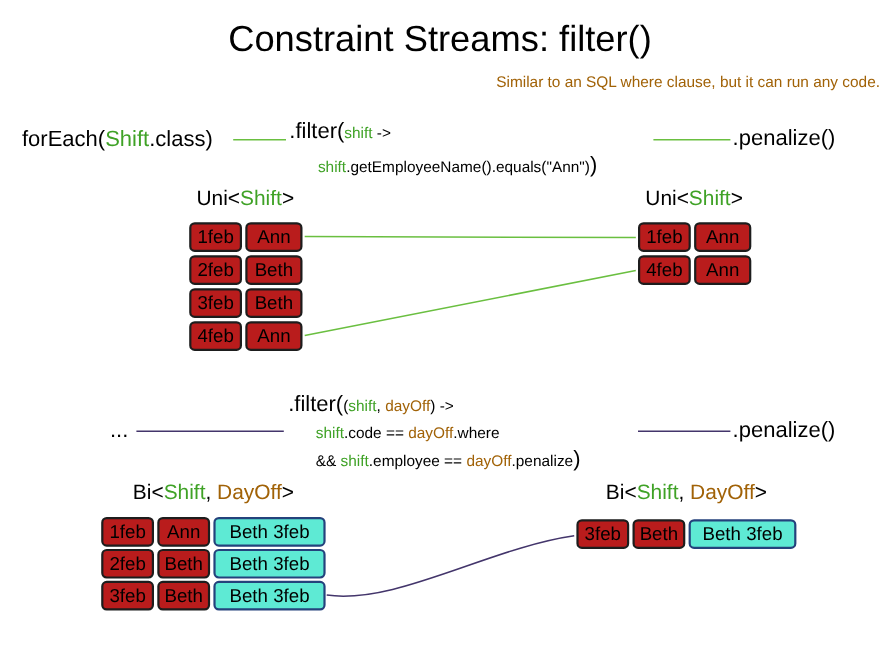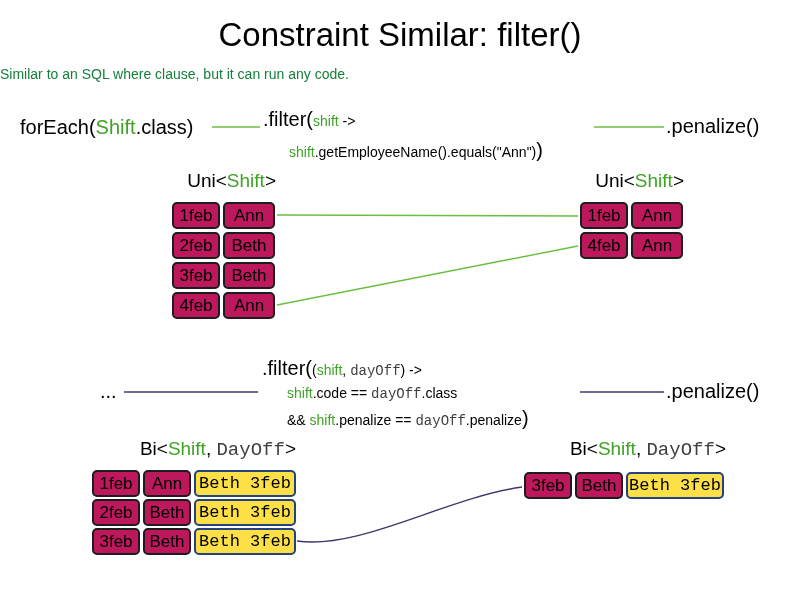--- a/index.html
+++ b/index.html
@@ -1,47 +1,47 @@
 <!DOCTYPE html>
 <html><head>
 <meta charset="utf-8">
 <style>
   html,body{margin:0;padding:0;background:#ffffff;font-family:"Liberation Sans",sans-serif;}
   .canvas{position:relative;width:800px;height:600px;background:#ffffff;overflow:hidden;}
   .abs{position:absolute;}
   .title{left:0;top:16px;width:800px;text-align:center;font-size:33px;color:#000;}
-  .subtitle{left:0;top:66px;width:800px;text-align:left;font-size:14px;color:#15803d;}
+  .subtitle{left:0;top:66px;width:800px;text-align:right;font-size:14px;color:#a16207;}
   .code{font-size:20px;color:#000;white-space:nowrap;}
   .code-sm{font-size:14px;}
-  .tbl-header{font-size:19px;color:#000;text-align:right;white-space:nowrap;}
+  .tbl-header{font-size:19px;color:#000;text-align:center;white-space:nowrap;}
   .green{color:#3fa226;}
-  .blue{color:#404040;font-family:Liberation Mono, monospace;}
+  .blue{color:#a16207;}
   .orange{color:#c45911;}
   .row{display:flex;gap:3px;height:27px;}
   .cell{display:flex;align-items:center;justify-content:center;border-radius:5px;font-size:17px;color:#000;height:27px;box-sizing:border-box;}
-  .gcell{background:#be185d;border:2px solid #1d1d1d;}
-  .bcell{background:#fde047;border:2px solid #24427c;font-family:Liberation Mono, monospace;}
+  .gcell{background:#b91c1c;border:2px solid #1d1d1d;}
+  .bcell{background:#5eead4;border:2px solid #24427c;}
   svg.overlay{position:absolute;left:0;top:0;width:800px;height:600px;pointer-events:none;}
 </style>
 </head>
 <body>
 
 <div class="canvas">
 
   <svg class="overlay">
     <line x1="212" y1="127" x2="260" y2="127" stroke="#6abf40" stroke-width="1.4"></line>
     <line x1="594" y1="127" x2="664" y2="127" stroke="#6abf40" stroke-width="1.4"></line>
     <line x1="277" y1="215" x2="578" y2="216" stroke="#6abf40" stroke-width="1.4"></line>
     <line x1="277" y1="305" x2="578" y2="246" stroke="#6abf40" stroke-width="1.4"></line>
     <line x1="124" y1="392" x2="258" y2="392" stroke="#43356b" stroke-width="1.3"></line>
     <line x1="580" y1="392" x2="664" y2="392" stroke="#43356b" stroke-width="1.3"></line>
     <path d="M 297 541 C 360 550, 445 498, 522 487" stroke="#43356b" stroke-width="1.4" fill="none"></path>
   </svg>
 
-  <div class="abs title">Constraint Similar: filter()</div>
+  <div class="abs title">Constraint Streams: filter()</div>
   <div class="abs subtitle">Similar to an SQL where clause, but it can run any code.</div>
 
   <div class="abs code" style="left:20px;top:116px;"><span>forEach(</span><span class="green">Shift</span><span>.class)</span></div>
 
   <div class="abs code" style="left:263px;top:108px;"><span>.filter(</span><span class="code-sm green">shift</span><span class="code-sm"> -&gt;</span></div>
 
   <div class="abs code code-sm" style="left:289px;top:139px;"><span class="green">shift</span><span>.getEmployeeName().equals("Ann")</span><span style="font-size:20px;">)</span></div>
 
   <div class="abs code" style="left:666px;top:115px;">.penalize()</div>
 
@@ -72,23 +72,23 @@
   </div>
   <div class="abs row" style="left:580px;top:232px;">
     <div class="cell gcell" style="width:48px;">4feb</div>
     <div class="cell gcell orange" style="width:52px;">Ann</div>
   </div>
 
   <div class="abs code" style="left:100px;top:380px;">...</div>
 
   <div class="abs code" style="left:262px;top:357px;"><span>.filter(</span><span class="code-sm">(</span><span class="code-sm green">shift</span><span class="code-sm">, </span><span class="code-sm blue">dayOff</span><span class="code-sm">) -&gt;</span></div>
 
-  <div class="abs code code-sm" style="left:287px;top:385px;"><span class="green">shift</span><span>.code == </span><span class="blue">dayOff</span><span>.class</span></div>
+  <div class="abs code code-sm" style="left:287px;top:385px;"><span class="green">shift</span><span>.code == </span><span class="blue">dayOff</span><span>.where</span></div>
 
-  <div class="abs code code-sm" style="left:287px;top:407px;"><span>&amp;&amp; </span><span class="green">shift</span><span>.penalize == </span><span class="blue">dayOff</span><span>.penalize</span><span style="font-size:20px;">)</span></div>
+  <div class="abs code code-sm" style="left:287px;top:407px;"><span>&amp;&amp; </span><span class="green">shift</span><span>.employee == </span><span class="blue">dayOff</span><span>.penalize</span><span style="font-size:20px;">)</span></div>
 
   <div class="abs code" style="left:666px;top:380px;">.penalize()</div>
 
   <div class="abs tbl-header" style="left:92px;top:438px;width:204px;"><span>Bi&lt;</span><span class="green">Shift</span><span>, </span><span class="blue">DayOff</span><span>&gt;</span></div>
 
   <div class="abs tbl-header" style="left:522px;top:438px;width:204px;"><span>Bi&lt;</span><span class="green">Shift</span><span>, </span><span class="blue">DayOff</span><span>&gt;</span></div>
 
   <div class="abs row" style="left:92px;top:470px;">
     <div class="cell gcell" style="width:48px;">1feb</div>
     <div class="cell gcell orange" style="width:48px;">Ann</div>

